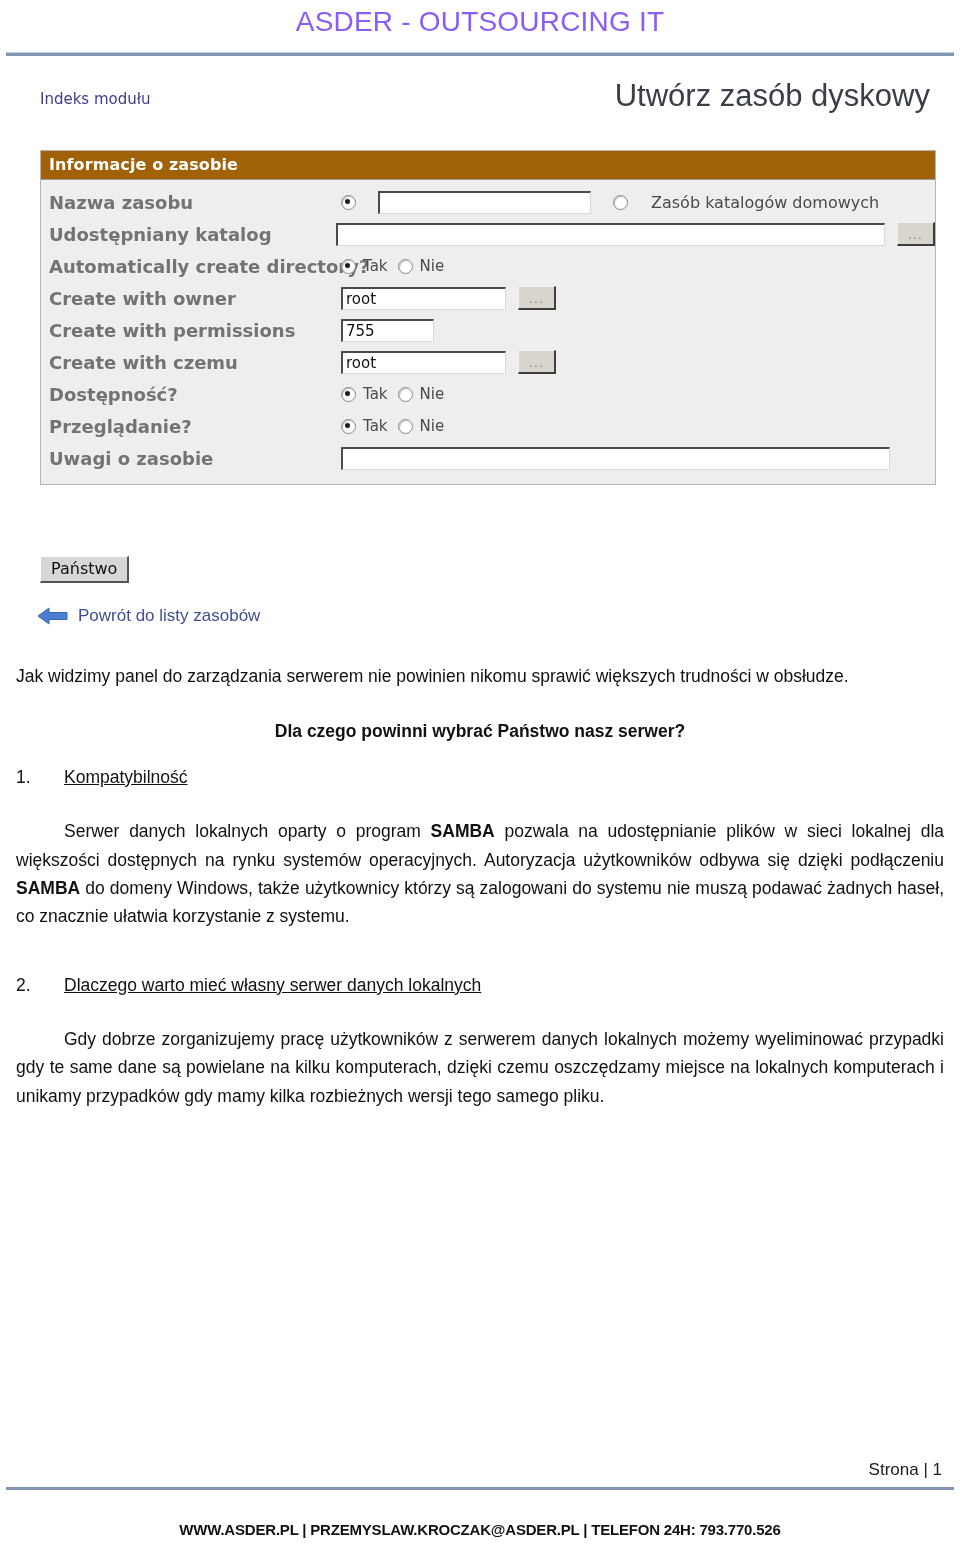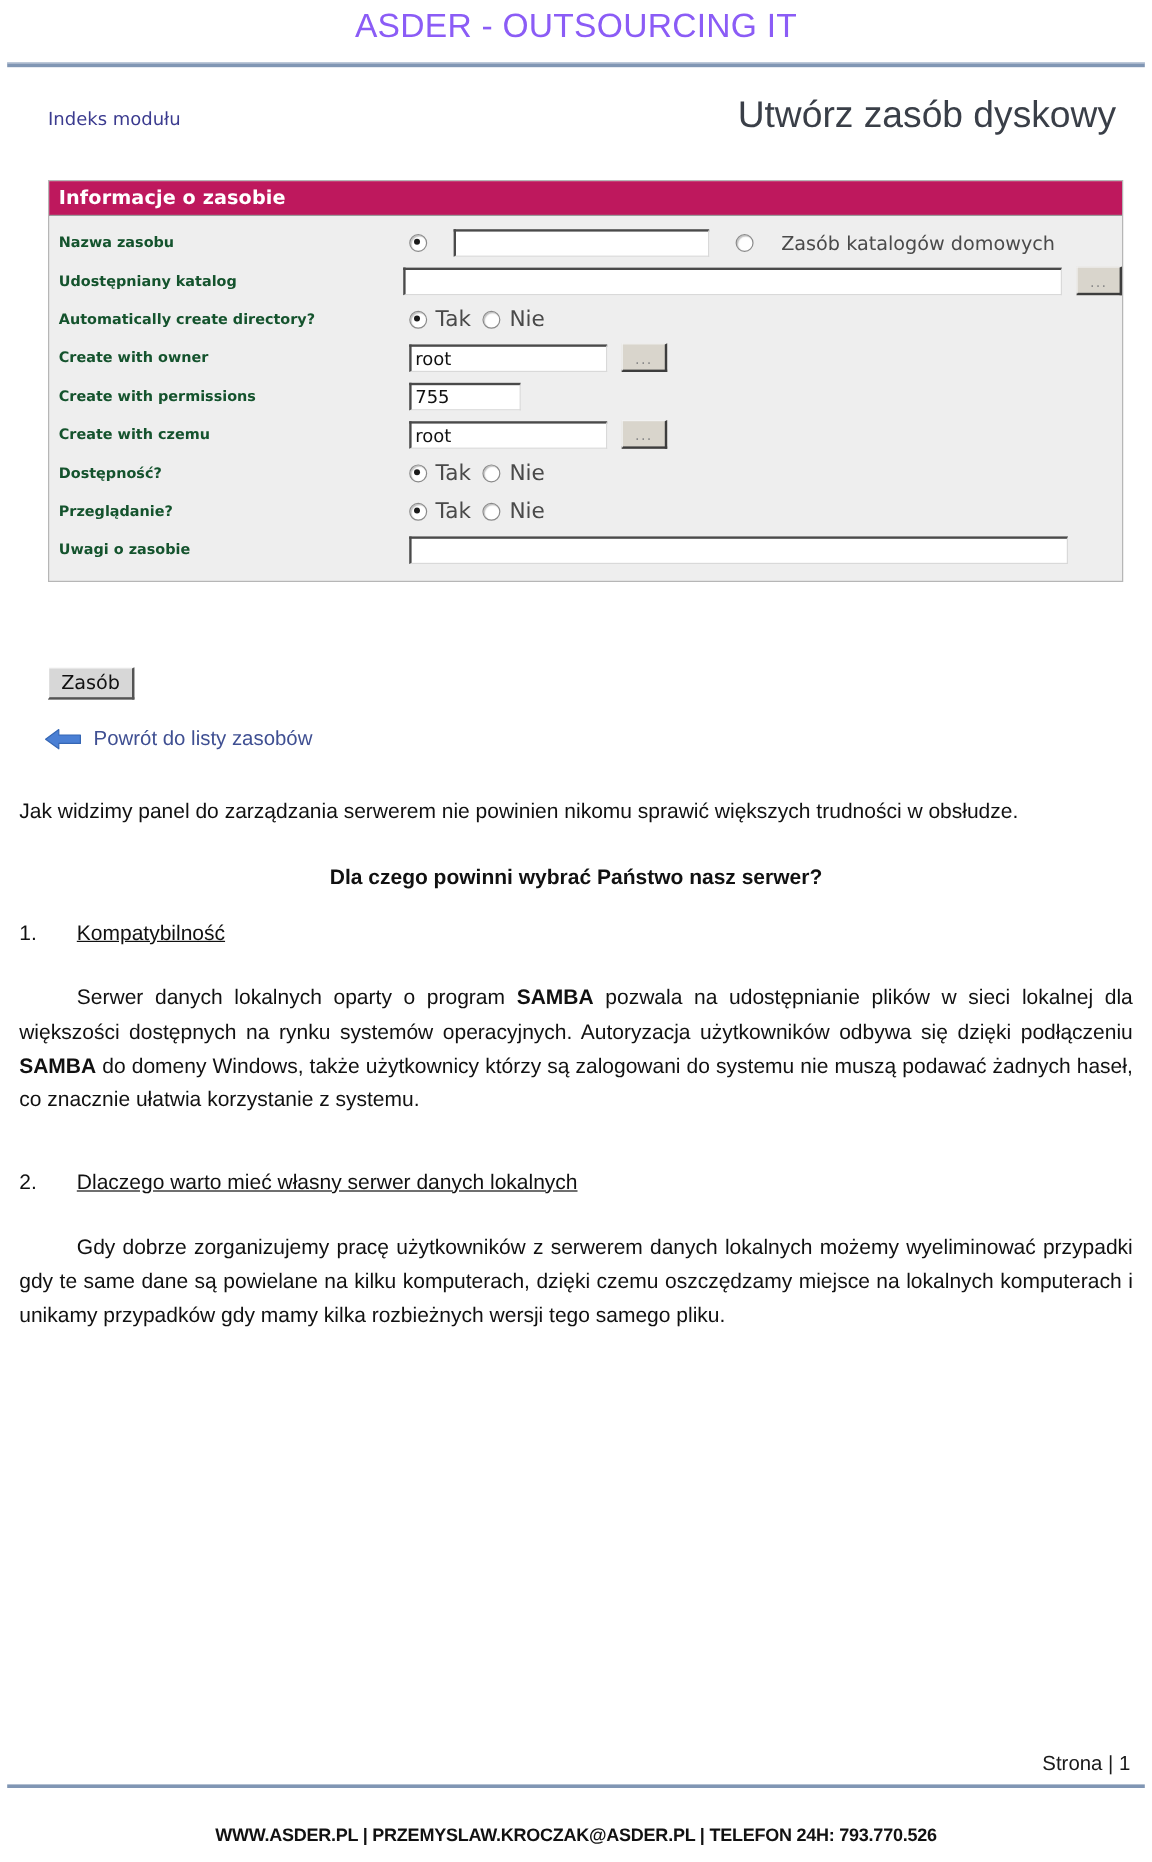--- a/index.html
+++ b/index.html
@@ -73,41 +73,41 @@
   .panel {
     position: absolute;
     left: 18px;
     top: 72px;
     width: 896px;
     border: 1px solid #b6b6b6;
     background: #eeeeee;
     box-sizing: border-box;
   }
   .panel-head {
-    background: #be185d;
+    background: #a16207;
     color: #ffffff;
     font-weight: bold;
     font-size: 16px;
     padding: 4px 0 5px 8px;
     letter-spacing: 0.1px;
     border-bottom: 1px solid #9a9a9a;
   }
   .panel-body {
     padding: 6px 0 10px 0;
   }
   .frow {
     display: flex;
     align-items: center;
     min-height: 30px;
     padding: 1px 0 1px 8px;
   }
   .flabel {
-    font-size: 12px;
+    font-size: 18px;
     font-weight: bold;
-    color: #14532d;
+    color: #737373;
     white-space: nowrap;
   }
   .flabel.w1 { width: 292px; }
   .fcell { display: flex; align-items: center; }
 
   
   .radio {
     width: 13px; height: 13px;
     border-radius: 50%;
     border: 1px solid #8a8a8a;
@@ -119,21 +119,21 @@
   }
   .radio.on::after {
     content: "";
     position: absolute;
     left: 3px; top: 3px;
     width: 5px; height: 5px;
     border-radius: 50%;
     background: #1a1a1a;
   }
   .radio-label {
-    font-size: 18px;
+    font-size: 15px;
     color: #4a4a4a;
     margin: 0 10px 0 7px;
     font-family: "DejaVu Sans", sans-serif;
   }
 
   
   .tinput {
     background: #ffffff;
     border: 1px solid #d9d9d9;
     border-top: 2px solid #4a4a4a;
@@ -357,21 +357,21 @@
       <div class="frow">
         <span class="flabel w1">Uwagi o zasobie</span>
         <span class="fcell">
           <span class="tinput i-notes"></span>
         </span>
       </div>
 
     </div>
   </div>
 
-  <div class="submit-btn">Zasób</div>
+  <div class="submit-btn">Państwo</div>
 
   <div class="back-link">
     <span class="back-arrow">
       <svg width="34" height="22" viewBox="0 0 34 22">
         <path d="M2 11 L13 3 L13 7.5 L31 7.5 L31 14.5 L13 14.5 L13 19 Z" fill="#4a7fd4" stroke="#3566b4" stroke-width="1" stroke-linejoin="round"></path>
       </svg>
     </span>
     <span class="back-text">Powrót do listy zasobów</span>
   </div>
 </div>

